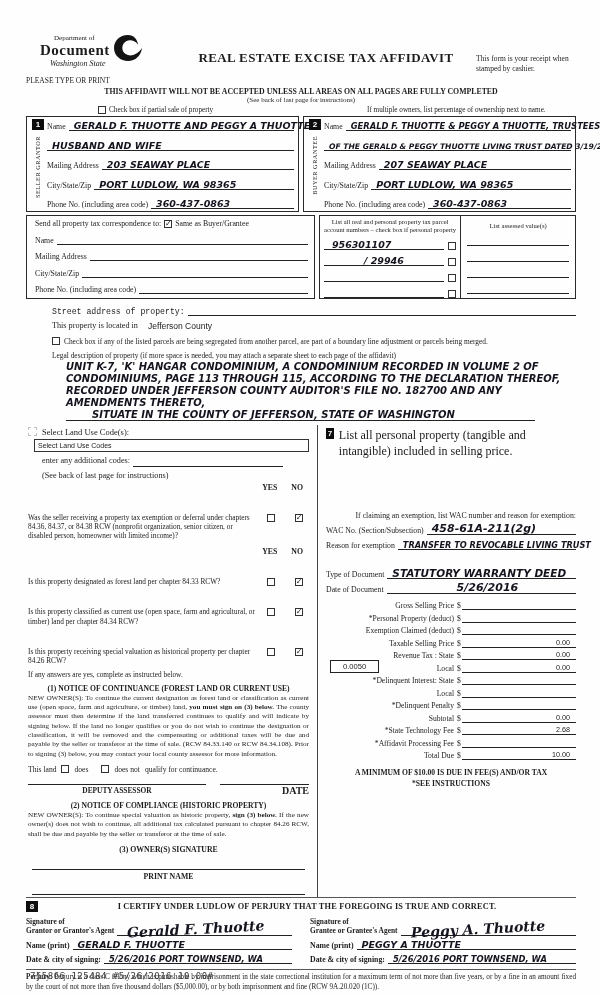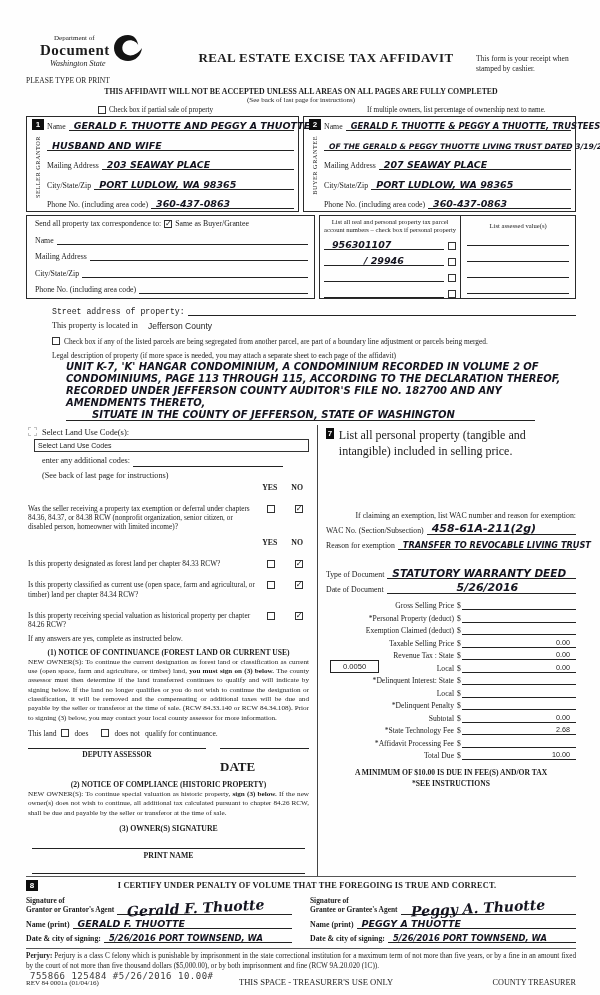--- a/index.html
+++ b/index.html
@@ -77,30 +77,30 @@
   .lcol { width:292px; border-right:1px solid #444; padding:2px 8px 2px 2px; }
   .rcol { flex:1; padding:2px 0 2px 8px; }
   .dashed-marker { width:9px; height:9px; border:1px dashed #999; display:inline-block; opacity:.6; }
   .select-label { font-size:8.5px; margin-left:14px; }
   .dropdown { border:1px solid #333; height:13px; margin:2px 0 0 6px; display:flex; align-items:center;
               padding-left:3px; font-size:7px; font-family:"Liberation Sans",sans-serif; }
   .addl { font-size:8.2px; margin:4px 0 0 14px; display:flex; }
   .addl .fill { max-width:150px; }
   .lc-seeback { font-size:8.2px; margin:4px 0 0 14px; }
   .yn-head { display:flex; justify-content:flex-end; gap:14px; font-size:7.8px; font-weight:700; margin-top:3px; padding-right:6px; }
-  .qrow { display:flex; margin-top:12px; }
+  .qrow { display:flex; margin-top:21px; }
   .qtext { flex:1; font-size:7.3px; line-height:1.25; }
   .qboxes { width:52px; display:flex; justify-content:space-between; padding:1px 6px 0 10px; align-items:flex-start; }
   .ifyes { font-size:7.3px; margin-top:5px; }
   .ntitle { font-size:7.6px; font-weight:700; text-align:center; margin-top:5px; }
   .nbody { font-size:7.15px; line-height:1.3; margin-top:1px; text-align:justify; }
   .landrow { display:flex; align-items:center; gap:5px; font-size:7.6px; margin-top:6px; }
   .dep-row { display:flex; gap:14px; margin-top:10px; }
   .dep-col { flex:2; border-top:1px solid #222; text-align:center; font-size:7.4px; font-weight:700; padding-top:1px; }
-  .date-col { flex:1; border-top:1px solid #222; text-align:left; font-size:13px; font-weight:700; padding-top:10px; }
+  .date-col { flex:1; border-top:1px solid #222; text-align:right; font-size:10px; font-weight:700; padding-top:0; }
   .sig3 { text-align:center; font-size:7.8px; font-weight:700; margin-top:6px; }
   .sigline { border-bottom:1px solid #222; height:16px; margin:0 4px; }
   .printname { text-align:center; font-size:7.8px; font-weight:700; border-bottom:0; margin-top:2px; }
   
   .sec7 { display:flex; gap:5px; }
   .sec7 .numbox { margin-top:1px; }
   .sec7-text { font-size:12px; line-height:1.35; }
   .exempt-gap { height:52px; }
   .ex-intro { font-size:7.8px;text-align:right; }
   .ex-row { display:flex; align-items:flex-end; margin-top:4px; }
@@ -543,21 +543,21 @@
       <div class="minimum">
         <div>A MINIMUM OF $10.00 IS DUE IN FEE(S) AND/OR TAX</div>
         <div>*SEE INSTRUCTIONS</div>
       </div>
     </div>
   </div>
 
   <div class="certify">
     <div class="cert-head">
       <div class="numbox">8</div>
-      <div class="cert-statement">I CERTIFY UNDER PENALTY OF VOLUME THAT THE FOREGOING IS TRUE AND CORRECT.</div>
+      <div class="cert-statement">I CERTIFY UNDER LUDLOW OF PERJURY THAT THE FOREGOING IS TRUE AND CORRECT.</div>
     </div>
     <div class="cert-cols">
       <div class="cert-col">
         <div class="cert-sig-row">
           <div class="cert-sig-lbl">
             <div>Signature of</div>
             <div>Grantor or Grantor's Agent</div>
           </div>
           <div class="cert-sig-line">
             <span class="sig">Gerald F. Thuotte</span>

